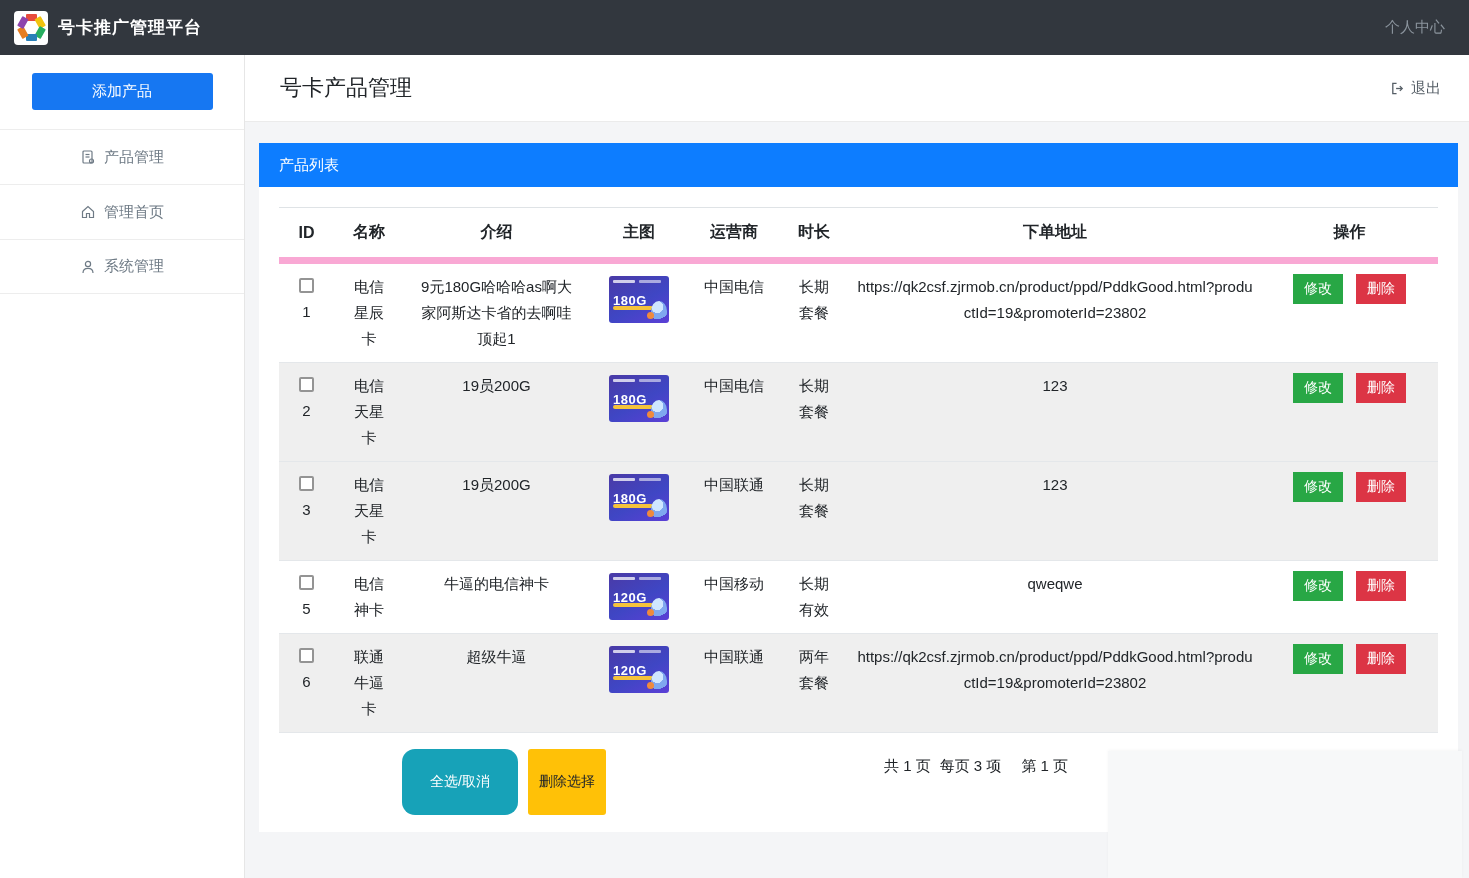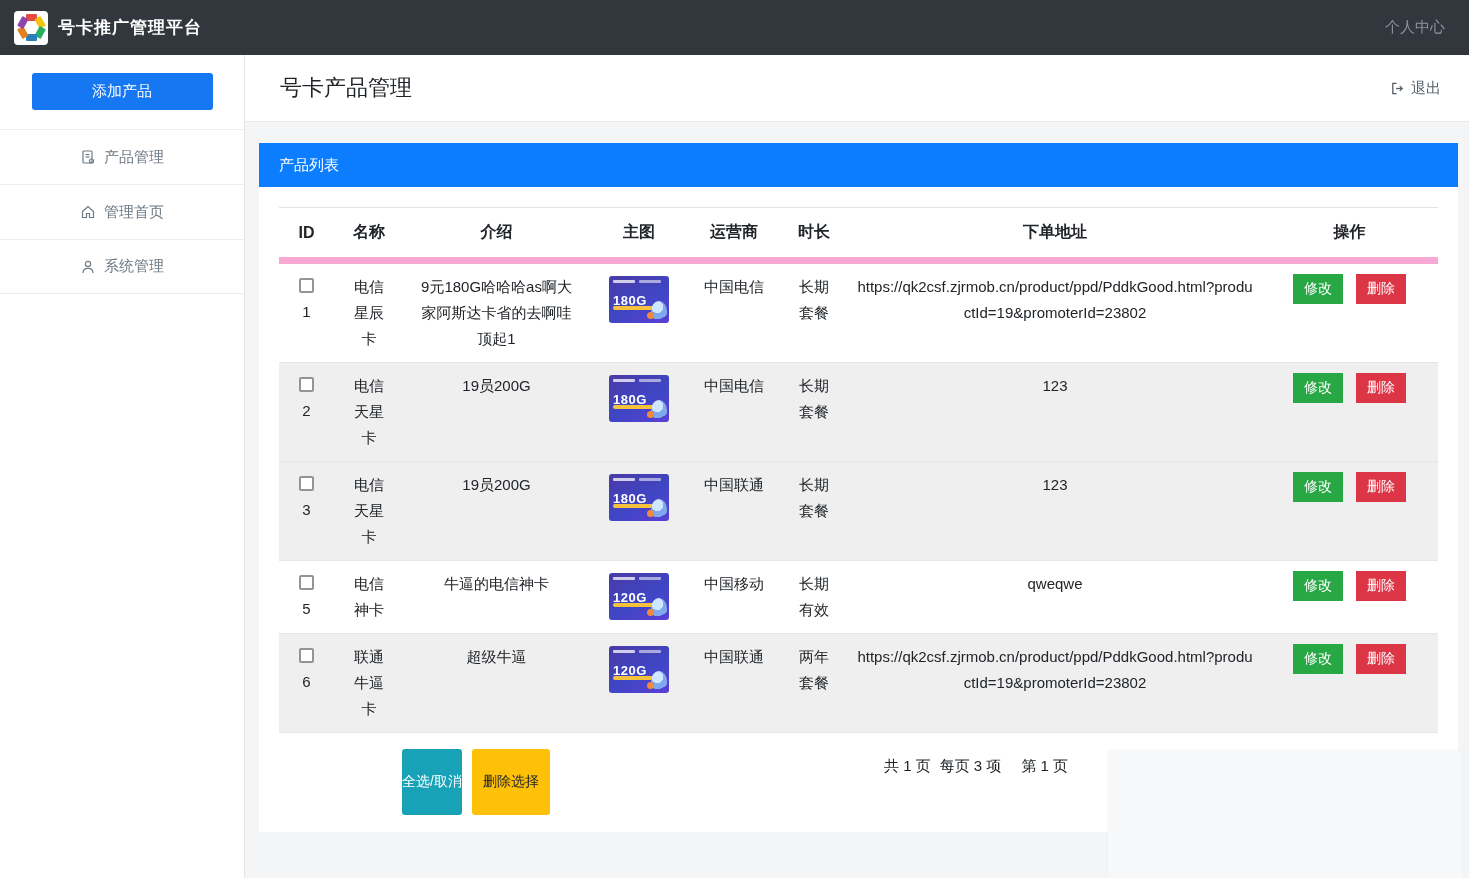--- a/index.html
+++ b/index.html
@@ -135,22 +135,22 @@
     border: none; border-radius: 0; color: #fff; font-size: 14px;
     padding: 6px 11px; cursor: pointer; font-family: inherit;
   }
   .btn-edit { background: var(--green, #28a745); margin-right: 9px; }
   .btn-del  { background: var(--red, #dc3545); }
 
   
   .table-footer { position: relative; height: 42px; margin-top: 12px; }
   .footer-btns { position: absolute; left: 123px; top: 4px; display: flex; gap: 10px; }
   .btn-select {
-    background: var(--teal, #17a2b8); color: #fff; border: none; border-radius: 3px;
-    font-size: 14px; padding: 8px 0; cursor: pointer; font-family: inherit;
+    background: var(--teal, #17a2b8); color: #fff; border: none; border-radius: 13px;
+    font-size: 14px; padding: 8px 28px; cursor: pointer; font-family: inherit;
   }
   .btn-delsel {
     background: var(--yellow, #ffc107); color: #212529; border: none; border-radius: 3px;
     font-size: 14px; padding: 24px 11px; cursor: pointer; font-family: inherit;
   }
   .pagination {
     position: absolute; left: 605px; top: 12px; font-size: 15px; color: #212529;
     display: flex; gap: 9px;
   }
   .pagination .pg-current { margin-left: 11px; }

